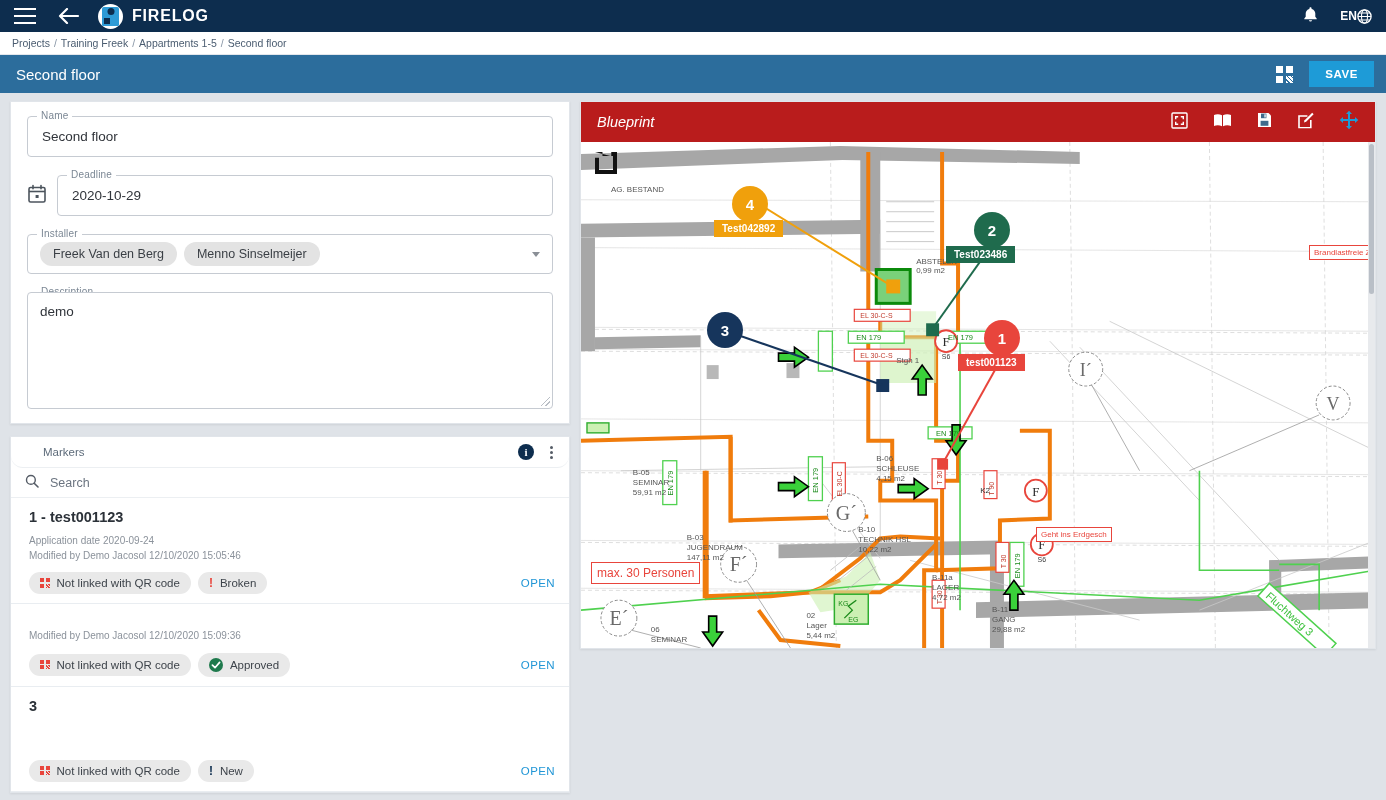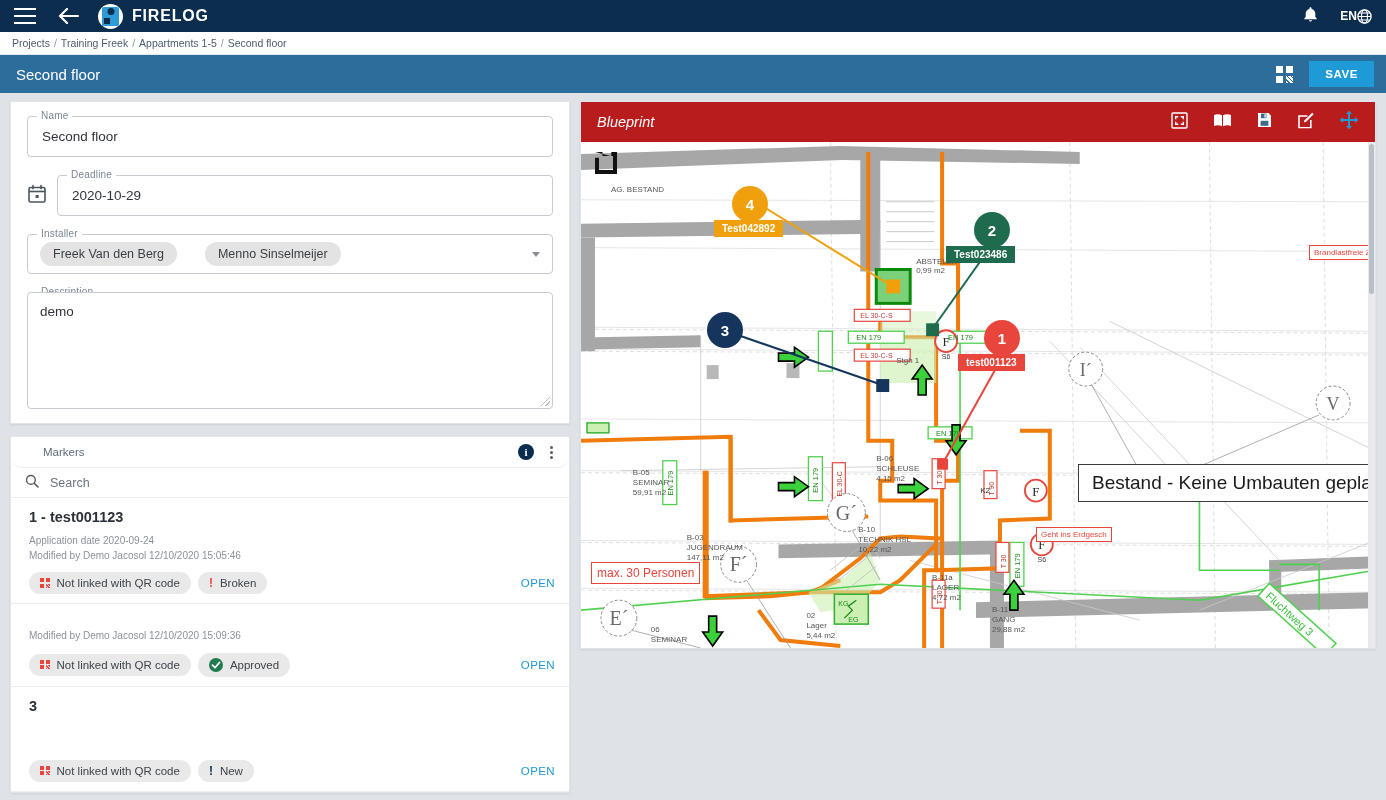--- a/index.html
+++ b/index.html
@@ -318,21 +318,21 @@
         <div class="field">
           <span class="flabel">Deadline</span>
           <div class="outline">
             <input class="fval" value="2020-10-29" style="">
           </div>
         </div>
       </div>
 
       <div class="field" style="margin-top:18px;">
         <span class="flabel">Installer</span>
-        <div class="outline" style="padding:7px 12px;gap:21px;">
+        <div class="outline" style="padding:7px 12px;">
           <span class="chip">Freek Van den Berg</span>
           <span class="chip">Menno Sinselmeijer</span>
           <span class="caret-down"></span>
         </div>
       </div>
 
       <div class="field" style="margin-bottom:0;">
         <span class="flabel">Description</span>
         <div class="outline" id="desc-outline">
           <span id="desc-val">demo</span>
@@ -727,21 +727,20 @@
             <line x1="430" y1="202" x2="362" y2="324" stroke="#e8453c"></line>
           </g>
         </svg>
 
         <span class="corner-mark"></span>
 
         <div class="bp-red-note" style="left:728px; top:103px;">Brandlastfreie Zone</div>
         <div class="bp-red-note" style="left:455px; top:385px;">Geht ins Erdgesch</div>
         <div class="bp-red-note" style="left:10px; top:420px; font-size:12px; padding:3px 5px;text-align:right;">max. 30 Personen</div>
 
-        <div id="bp-big-label">Bestand - Keine Umbauten gepla</div>
 
         <div class="pin" style="left:151px; top:44px;">
           <div class="dot" style="background:#f0a00c;">4</div>
           <div class="plabel" style="background:#f0a00c; left:-18px; top:34px;">Test042892</div>
         </div>
 
         <div class="pin" style="left:393px; top:70px;">
           <div class="dot" style="background:#1f6b4d;">2</div>
           <div class="plabel" style="background:#1f6b4d; left:-28px; top:34px;">Test023486</div>
         </div>

